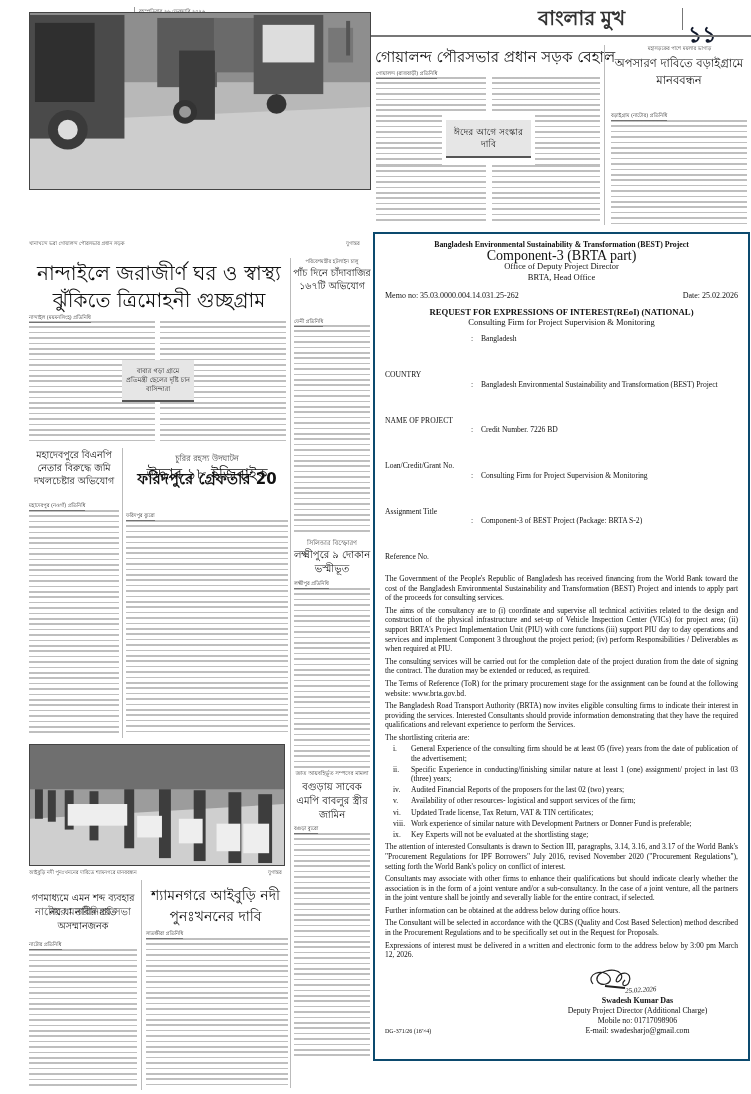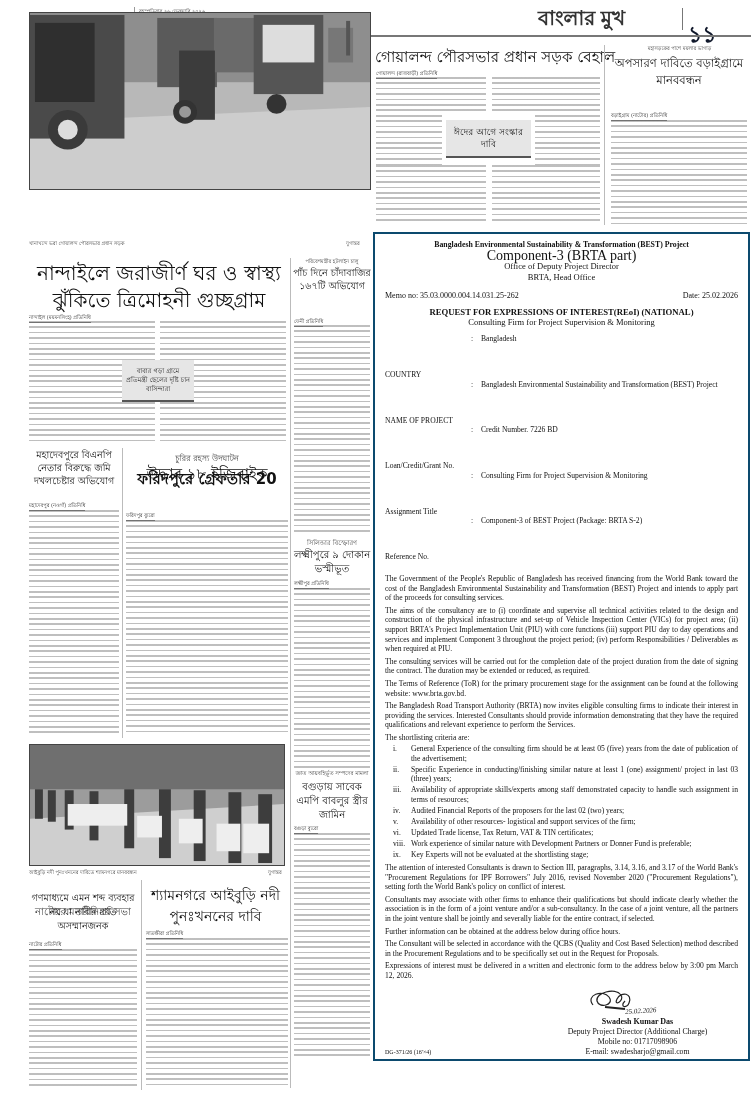--- a/index.html
+++ b/index.html
@@ -252,24 +252,20 @@
   <ol>
     <li>
         <span class="n">i.</span>
         <span>General Experience of the consulting firm should be at least 05 (five) years from the date of publication of the advertisement;</span>
       </li>
     <li>
         <span class="n">ii.</span>
         <span>Specific Experience in conducting/finishing similar nature at least 1 (one) assignment/ project in last 03 (three) years;</span>
       </li>
     <li>
-        <span class="n">iii.</span>
-        <span>Availability of appropriate skills/experts among staff demonstrated capacity to handle such assignment in terms of resources;</span>
-      </li>
-    <li>
         <span class="n">iv.</span>
         <span>Audited Financial Reports of the proposers for the last 02 (two) years;</span>
       </li>
     <li>
         <span class="n">v.</span>
         <span>Availability of other resources- logistical and support services of the firm;</span>
       </li>
     <li>
         <span class="n">vi.</span>
         <span>Updated Trade license, Tax Return, VAT &amp; TIN certificates;</span>

